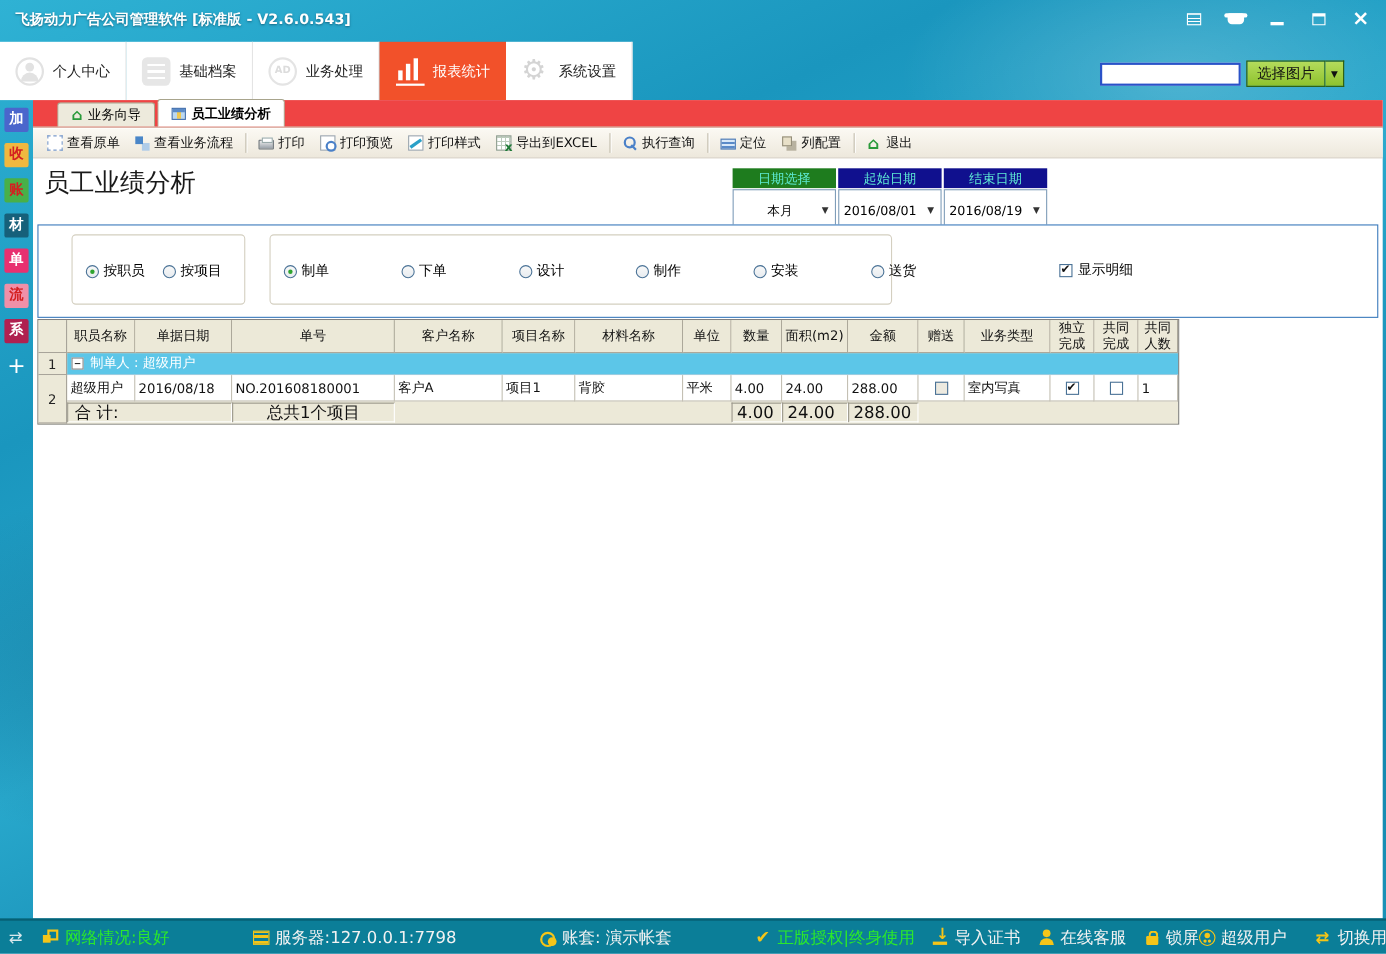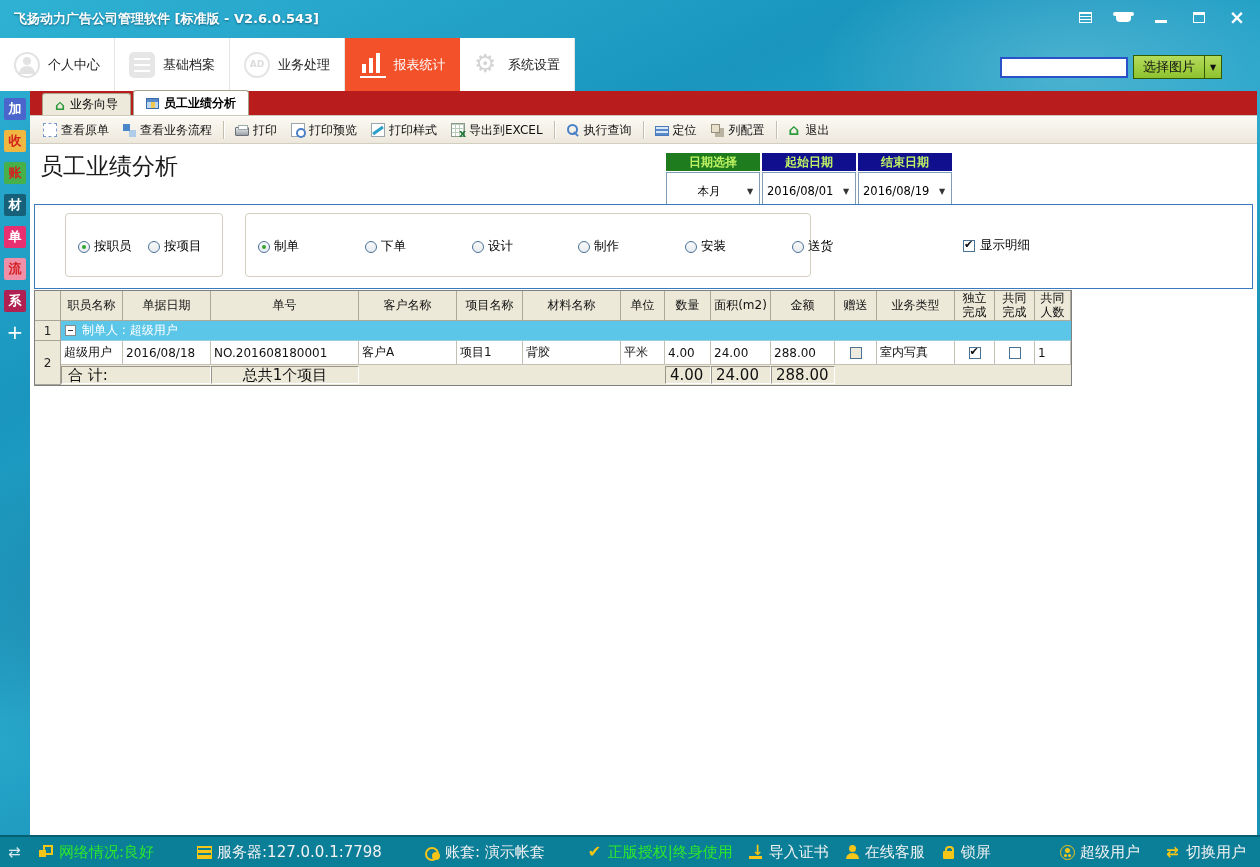--- a/index.html
+++ b/index.html
@@ -52,21 +52,21 @@
   
   .side-btn { position:absolute; left:4px; width:22px; height:22px; border-radius:2px; font-size:13px; font-weight:bold; text-align:center; line-height:22px; cursor:pointer; }
   .sb0{background:#4A66CC;color:#fff}.sb1{background:#F0B840;color:#D42020}.sb2{background:#48B048;color:#D42020}
   .sb3{background:#16607A;color:#fff}.sb4{background:#E83070;color:#fff}.sb5{background:#F090A8;color:#D42020}
   .sb6{background:#B02050;color:#fff}.sb7{background:transparent;color:#fff;font-size:20px;font-weight:normal;line-height:20px}
 
   
   .content { position:absolute; left:30px; top:91px; width:1227px; height:744px; background:#fff; }
 
   
-  .tabbar { position:absolute; left:0; top:0; width:100%; height:25px; border-bottom:1px solid #CFCAB8; background:#b91c1c; display:flex; align-items:flex-end; padding-left:12px; }
+  .tabbar { position:absolute; left:0; top:0; width:100%; height:25px; border-bottom:1px solid #CFCAB8; background:#ef4444; display:flex; align-items:flex-end; padding-left:22px; }
   .tab { height:22px; display:flex; align-items:center; gap:5px; padding:0 12px; border:1px solid #A8A48C; border-bottom:none; border-radius:3px 3px 0 0; background:#EDEADC; font-size:12px; cursor:pointer; margin-right:2px; }
   .tab.active { height:25px; background:#fff; font-weight:bold; position:relative; }
   .tab-home::after { content:"\2302"; color:#2A9A3A; font-size:14px; font-weight:bold; }
   .tab-grid { width:13px; height:11px; border:1px solid #3A6AAA;
     background:linear-gradient(90deg,#BCD8F0 0 4px,#F0C850 4px 8px,#BCD8F0 8px 11px);
     box-shadow:inset 0 3px 0 #5A8AC8; }
 
   
   .toolbar { position:absolute; left:0; top:26px; width:100%; height:27px; background:linear-gradient(#FBF9F3,#EDE8DC); border-bottom:1px solid #D4CEC0; display:flex; align-items:center; padding-left:6px; }
   .tbtn { display:flex; align-items:center; height:22px; padding:0 6px; font-size:12px; color:#111; cursor:pointer; border:1px solid transparent; }
@@ -86,21 +86,21 @@
   .t-search::before { content:""; position:absolute; left:1px; top:1px; width:7px; height:7px; border:2px solid #4A80C8; border-radius:50%; }
   .t-search::after { content:""; position:absolute; right:1px; bottom:2px; width:6px; height:2px; background:#4A80C8; transform:rotate(45deg); }
   .t-locate { height:10px; margin-top:2px; border:1px solid #4A7AB8; background:repeating-linear-gradient(0deg,#5A8AC8 0 2px,#D8E8F8 2px 4px); }
   .t-columns { width:9px; height:9px; background:#E8E0C8; border:1px solid #948E7A; box-shadow:4px 4px 0 #B8B2A0; margin-right:9px; margin-bottom:4px; }
   .t-exit::after { content:"\2302"; position:absolute; left:1px; top:-2px; font-size:15px; font-weight:bold; color:#2A9A3A; }
 
   
   .page-title { position:absolute; left:10px; top:60px; font-size:23px; color:#1A1A1A; }
   .date-picker { position:absolute; left:636px; top:62px; display:flex; gap:2px; }
   .dp-col { width:94px; }
-  .dp-head { height:18px; color:#bef264; font-size:12px; font-weight:bold; text-align:center; line-height:18px; }
+  .dp-head { height:18px; color:#5eead4; font-size:12px; font-weight:normal; text-align:center; line-height:18px; }
   .dp-head.green { background:#1E7C1E; } .dp-head.navy { background:#10108E; }
   .dp-field { margin-top:1px; height:38px; border:1px solid #7F9DB9; background:#fff; display:flex; align-items:center; font-size:11.5px; padding-left:4px; cursor:pointer; }
   .dp-field .val { flex:1; } .dp-col:first-child .dp-field .val { text-align:center; }
   .dp-field .dd { width:12px; font-size:8px; color:#333; }
 
   
   .filter-panel { position:absolute; left:4px; top:113px; width:1219px; height:85px; border:1px solid #3A7ABC; background:#fff; }
   .fgroup { position:absolute; top:8px; height:64px; border:1px solid #D4CFC0; border-radius:4px; }
   .fg1 { left:30px; width:158px; } .fg2 { left:210px; width:566px; }
   .fitem { position:absolute; top:24px; display:flex; align-items:center; gap:4px; font-size:12.5px; cursor:pointer; white-space:nowrap;text-align:center; }
@@ -130,21 +130,21 @@
   .sunken { height:18px; margin-top:0; border:1px solid; border-color:#9A968A #FFF #FFF #9A968A; background:#ECE9D8; display:flex; align-items:center; font-size:15px; color:#111; }
   .tw-label { width:150px; padding-left:6px; }
   .tw-proj { width:148px; justify-content:center; }
   .sp1 { width:306px; } .sp2 { width:236px; }
   .tw-qty { width:46px; padding-left:4px; } .tw-area { width:60px; padding-left:4px; } .tw-amt { width:64px; padding-left:4px; }
   .rn-h { height:30px; } .rn-1 { height:20px; line-height:20px; } .rn-2 { height:44px; line-height:44px; }
 
   
   .statusbar { position:absolute; left:0; bottom:0; width:1260px; height:32px; background:#0B7E98; border-top:2px solid #066074; display:flex; align-items:center; color:#fff; font-size:15px; }
   .st-item { display:flex; align-items:center; gap:5px; margin-left:16px; cursor:pointer; white-space:nowrap; }
-  .st-item.gap { margin-left:43px; }
+  .st-item.gap { margin-left:76px; }
   .st-item .lbl { color:#F2F2F2; }
   .st-item .lbl.hl { color:#2BE82B; }
   .st-right { margin-left:auto; display:flex; align-items:center; padding-right:14px; }
   .sicon { width:15px; height:15px; position:relative; flex:0 0 auto; }
   .s-transfer::after { content:"\21c4"; color:#D8E8EC; font-size:15px; position:absolute; top:-2px; }
   .s-net::before { content:""; position:absolute; left:0; top:5px; width:7px; height:7px; background:#F5C518; }
   .s-net::after { content:""; position:absolute; right:1px; top:0; width:6px; height:6px; border:2px solid #F5C518; }
   .s-server { border:1px solid #F5C518; background:repeating-linear-gradient(0deg,#F5C518 0 3px,#0B7E98 3px 5px); height:13px; margin-top:1px; }
   .s-coins::before { content:""; position:absolute; left:0; top:2px; width:10px; height:10px; border-radius:50%; border:2px solid #F5C518; }
   .s-coins::after { content:""; position:absolute; right:0; bottom:0; width:8px; height:8px; border-radius:50%; background:#F5C518; }

